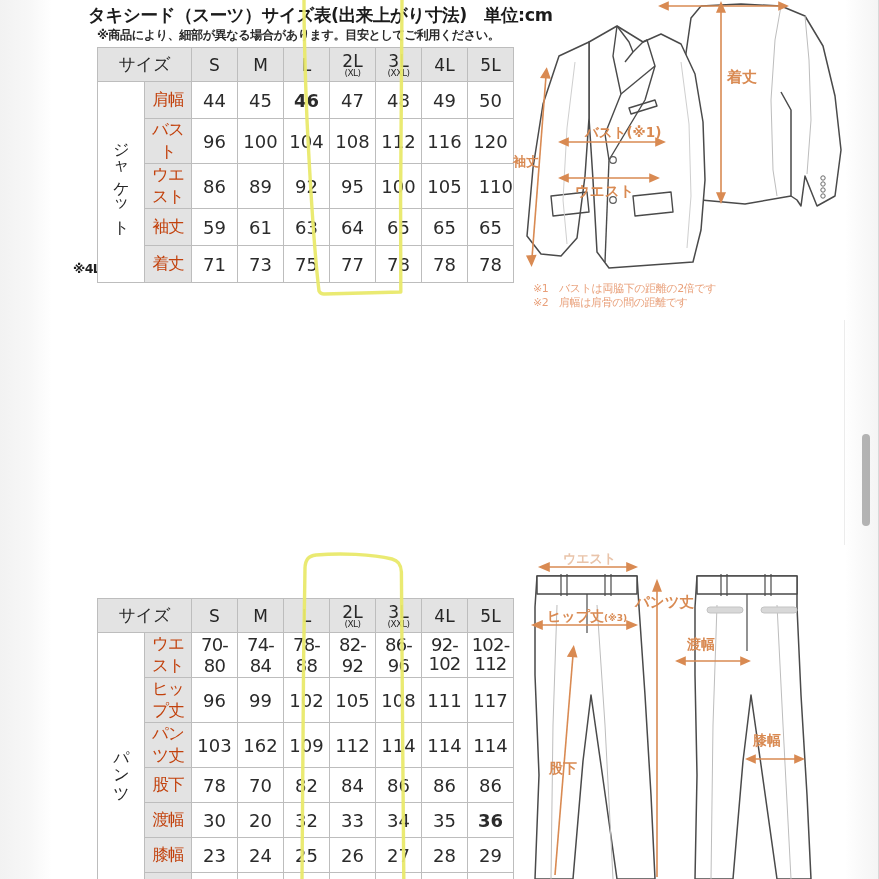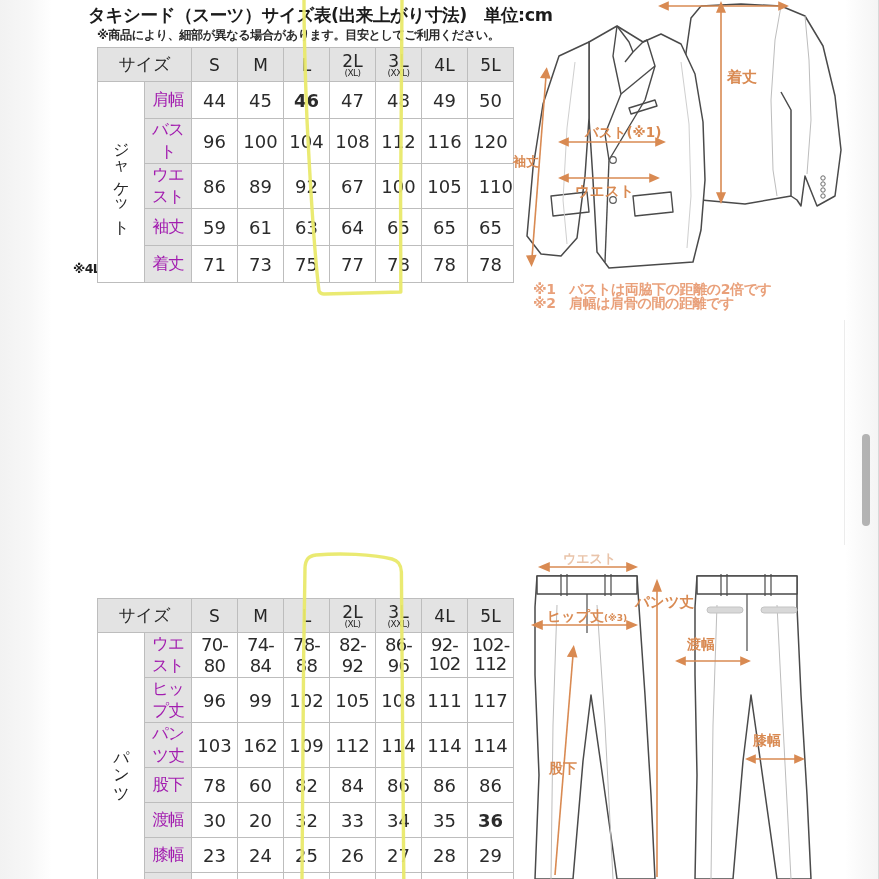--- a/index.html
+++ b/index.html
@@ -122,21 +122,21 @@
   }
   table.size-table td.hdr {
     background: #e3e3e3;
     font-size: 17px;
     color: #262626;
   }
   table.size-table td.rowlabel {
     background: #e3e3e3;
     font-size: 16.5px;
     letter-spacing: -1px;
-    color: #a21caf;
+    color: #c2410c;
   }
   table.size-table td.grouplabel {
     background: #ffffff;
     font-size: 16px;
     letter-spacing: -0.5px;
     color: #262626;
     border-right: 1px solid #bdbdbd;
   }
   td.grouplabel .vert {
     writing-mode: vertical-rl;
@@ -166,25 +166,25 @@
     pointer-events: none;
   }
 
   
   .diagram {
     position: absolute;
     pointer-events: none;
   }
   .dnote {
     position: absolute;
-    font-size: 14px;
+    font-size: 11px;
     color: #e9a07a;
     white-space: nowrap;
     letter-spacing: -0.4px;
-    font-weight: bold;
+    font-weight: normal;
   }
 </style>
 </head>
 <body>
 
 <div id="screen">
 
   <div class="panel-edge-left"></div>
   <div class="panel-edge-right"></div>
   <div class="panel-hairline-right"></div>
@@ -227,21 +227,21 @@
             <td style="width: 45px;">108</td>
             <td style="width: 45px;">112</td>
             <td style="width: 45px;">116</td>
             <td style="width: 45px;">120</td>
           </tr>
           <tr>
             <td class="rowlabel" style="height: 36px; width: 62px;">ウエスト</td>
             <td style="width: 45px;">86</td>
             <td style="width: 45px;">89</td>
             <td style="width: 45px;">92</td>
-            <td style="width: 45px;">67</td>
+            <td style="width: 45px;">95</td>
             <td style="width: 45px;">100</td>
             <td style="width: 45px;">105</td>
             <td style="width: 45px; text-align: right;">110</td>
           </tr>
           <tr>
             <td class="rowlabel" style="height: 36px; width: 62px;">袖丈</td>
             <td style="width: 45px;">59</td>
             <td style="width: 45px;">61</td>
             <td style="width: 45px;">63</td>
             <td style="width: 45px;">64</td>
@@ -388,21 +388,21 @@
             <td style="width: 45px;">162</td>
             <td style="width: 45px;">109</td>
             <td style="width: 45px;">112</td>
             <td style="width: 45px;">114</td>
             <td style="width: 45px;">114</td>
             <td style="width: 45px;">114</td>
           </tr>
           <tr>
             <td class="rowlabel" style="height: 34px; width: 62px;">股下</td>
             <td style="width: 45px;">78</td>
-            <td style="width: 45px;">60</td>
+            <td style="width: 45px;">70</td>
             <td style="width: 45px;">82</td>
             <td style="width: 45px;">84</td>
             <td style="width: 45px;">86</td>
             <td style="width: 45px;">86</td>
             <td style="width: 45px;">86</td>
           </tr>
           <tr>
             <td class="rowlabel" style="height: 34px; width: 62px;">渡幅</td>
             <td style="width: 45px;">30</td>
             <td style="width: 45px;">20</td>

